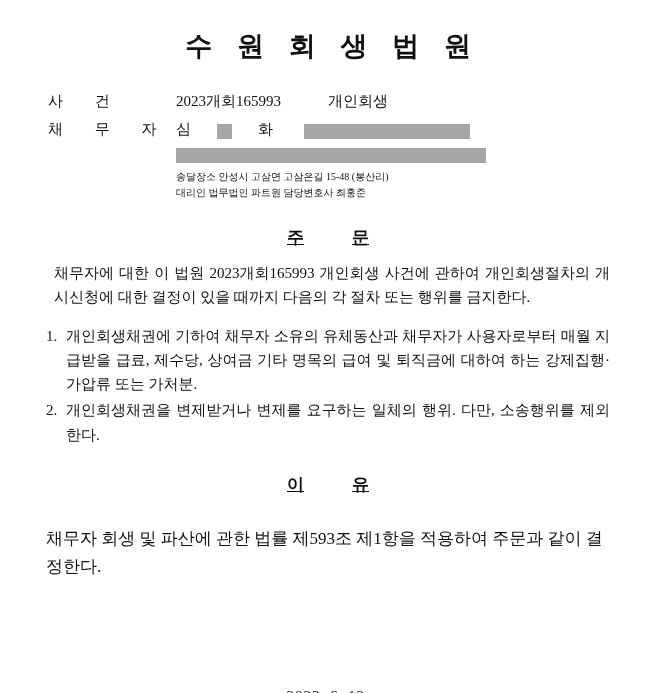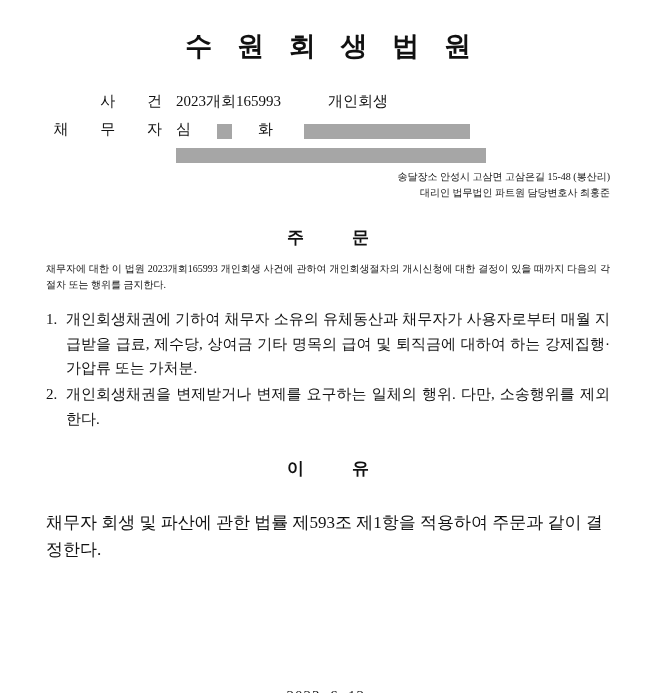--- a/index.html
+++ b/index.html
@@ -36,21 +36,20 @@
     font-weight: bold;
     letter-spacing: 2px;
   }
   .doc-type .gap {
     display: inline-block;
     width: 78px;
   }
   .meta {
     margin-top: 28px;
     font-size: 15px;
-    text-align: right;
   }
   .meta-row {
     display: flex;
     align-items: flex-start;
     margin-bottom: 9px;
   }
   .meta-label {
     width: 130px;
     flex: 0 0 130px;
     letter-spacing: 14px;
@@ -98,30 +97,32 @@
     margin-top: 4px;
     padding-left: 130px;
     font-size: 10px;
     line-height: 1.55;
   }
   .section-head {
     margin-top: 26px;
     text-align: center;
     font-size: 17px;
     font-weight: bold;
+    text-decoration: underline;
   }
   .section-head .gap {
     display: inline-block;
     width: 48px;
   }
   .body-para {
     margin-top: 12px;
-    font-size: 10px;
+    font-size: 15px;
     line-height: 1.62;
     text-align: justify;
+    margin-left: 8px;
   }
   ol.items {
     margin: 14px 0 0 0;
     padding: 0;
     list-style: none;
     font-size: 15px;
     line-height: 1.62;
   }
   ol.items li {
     display: flex;

